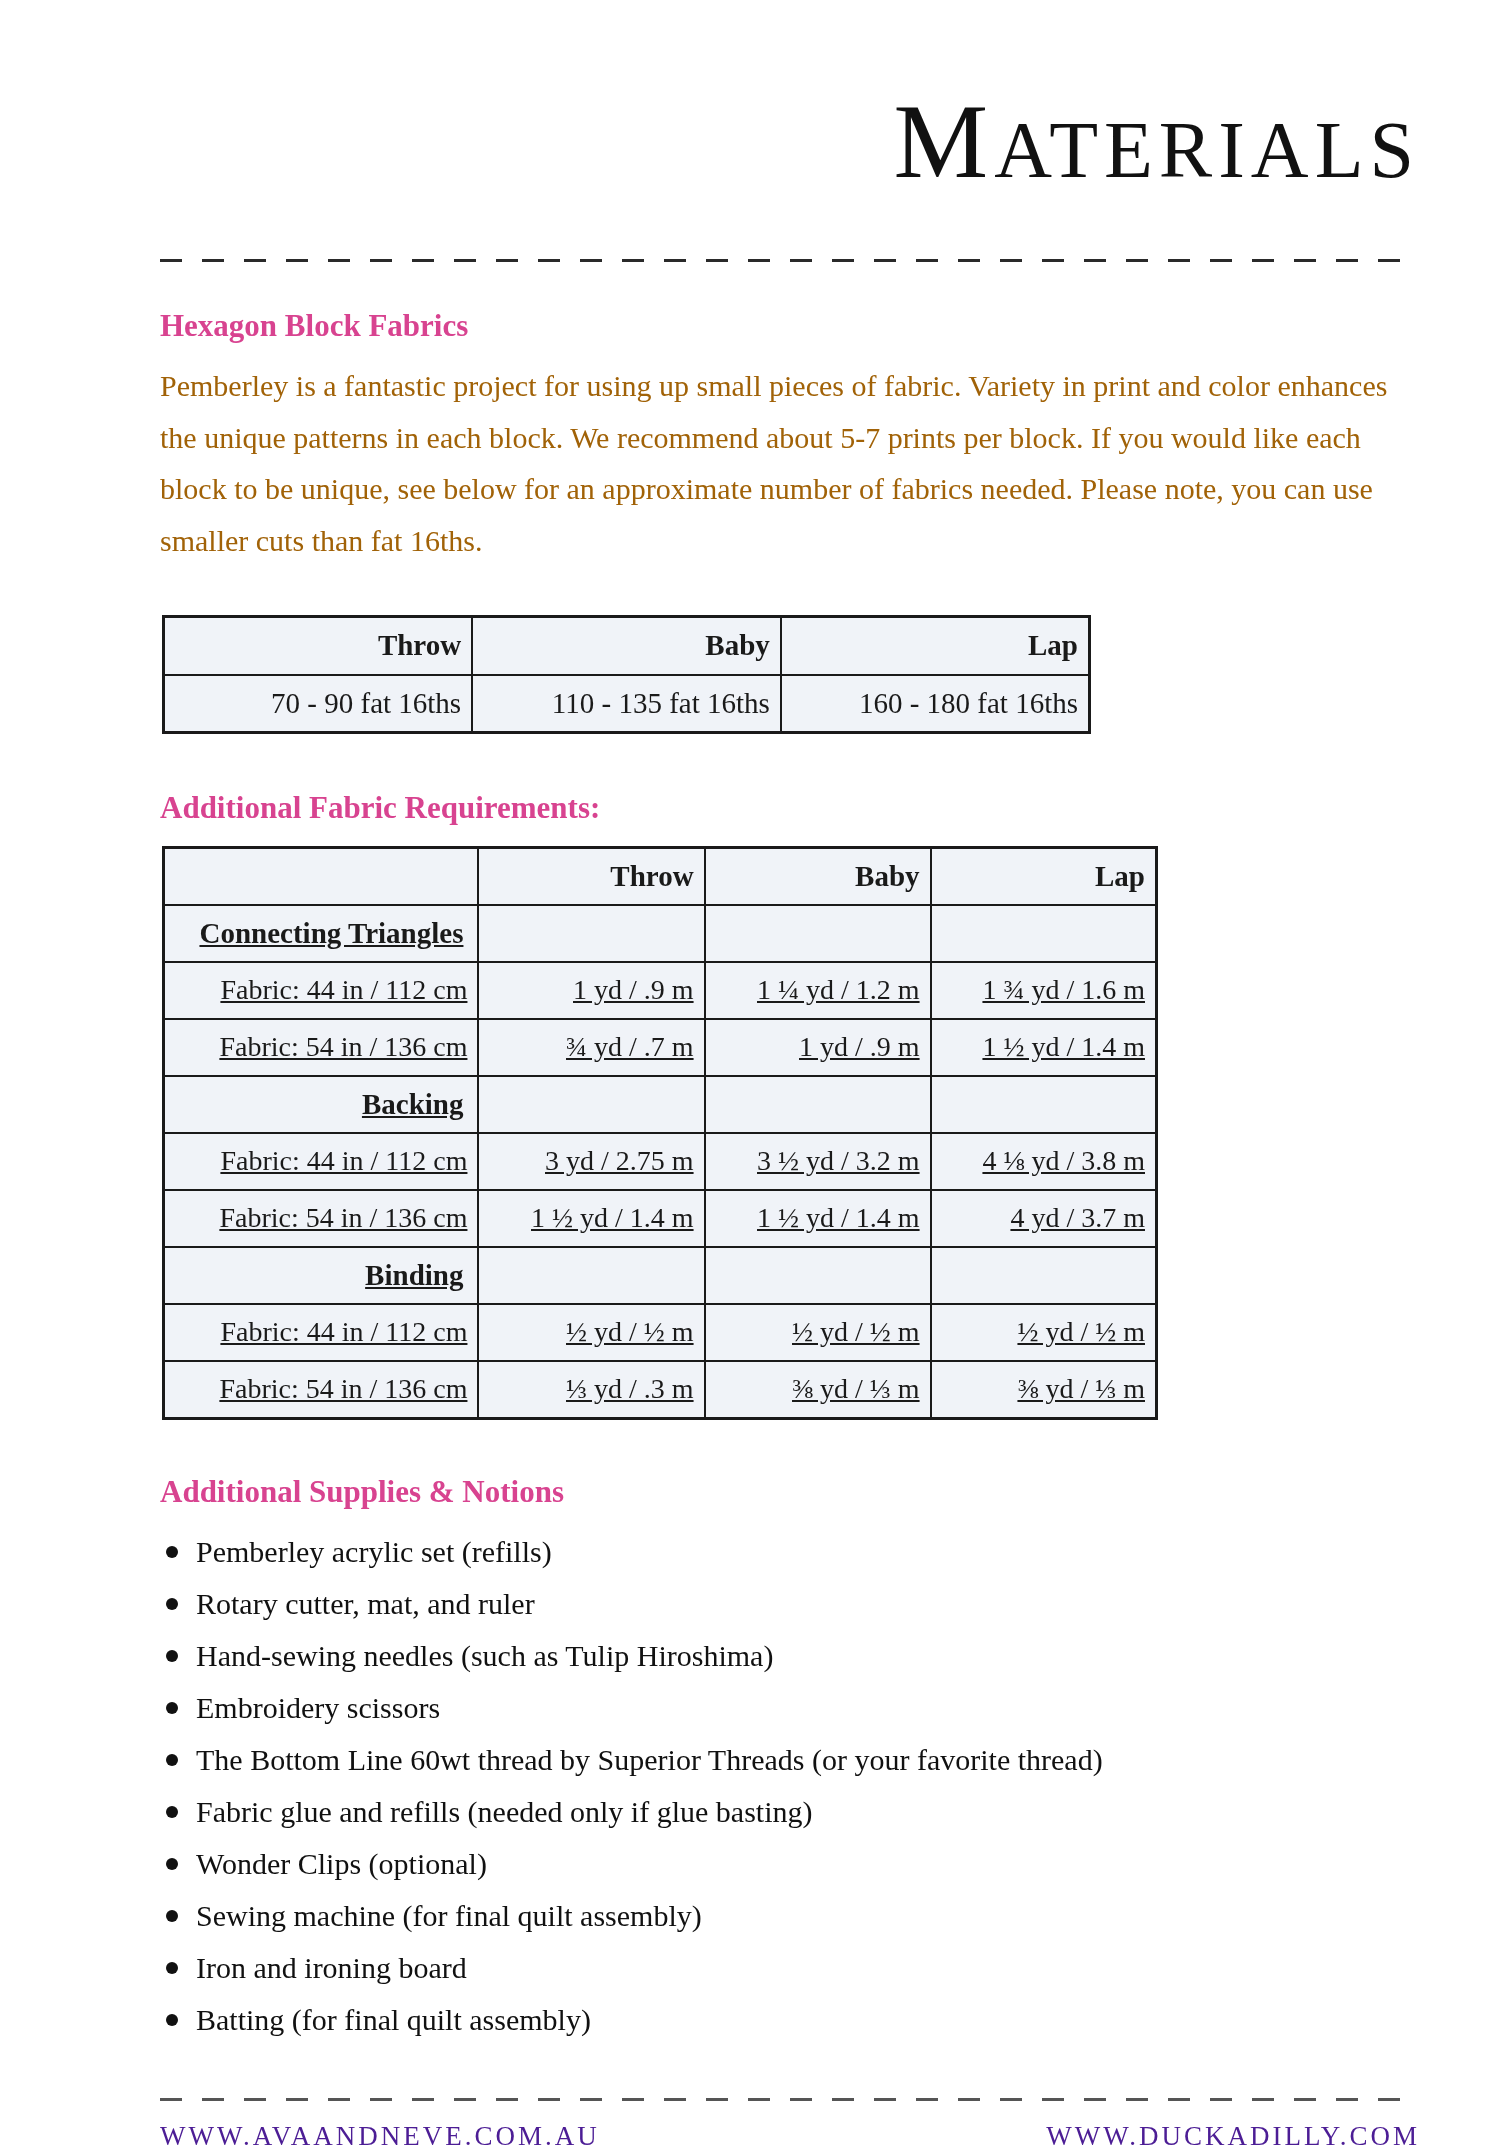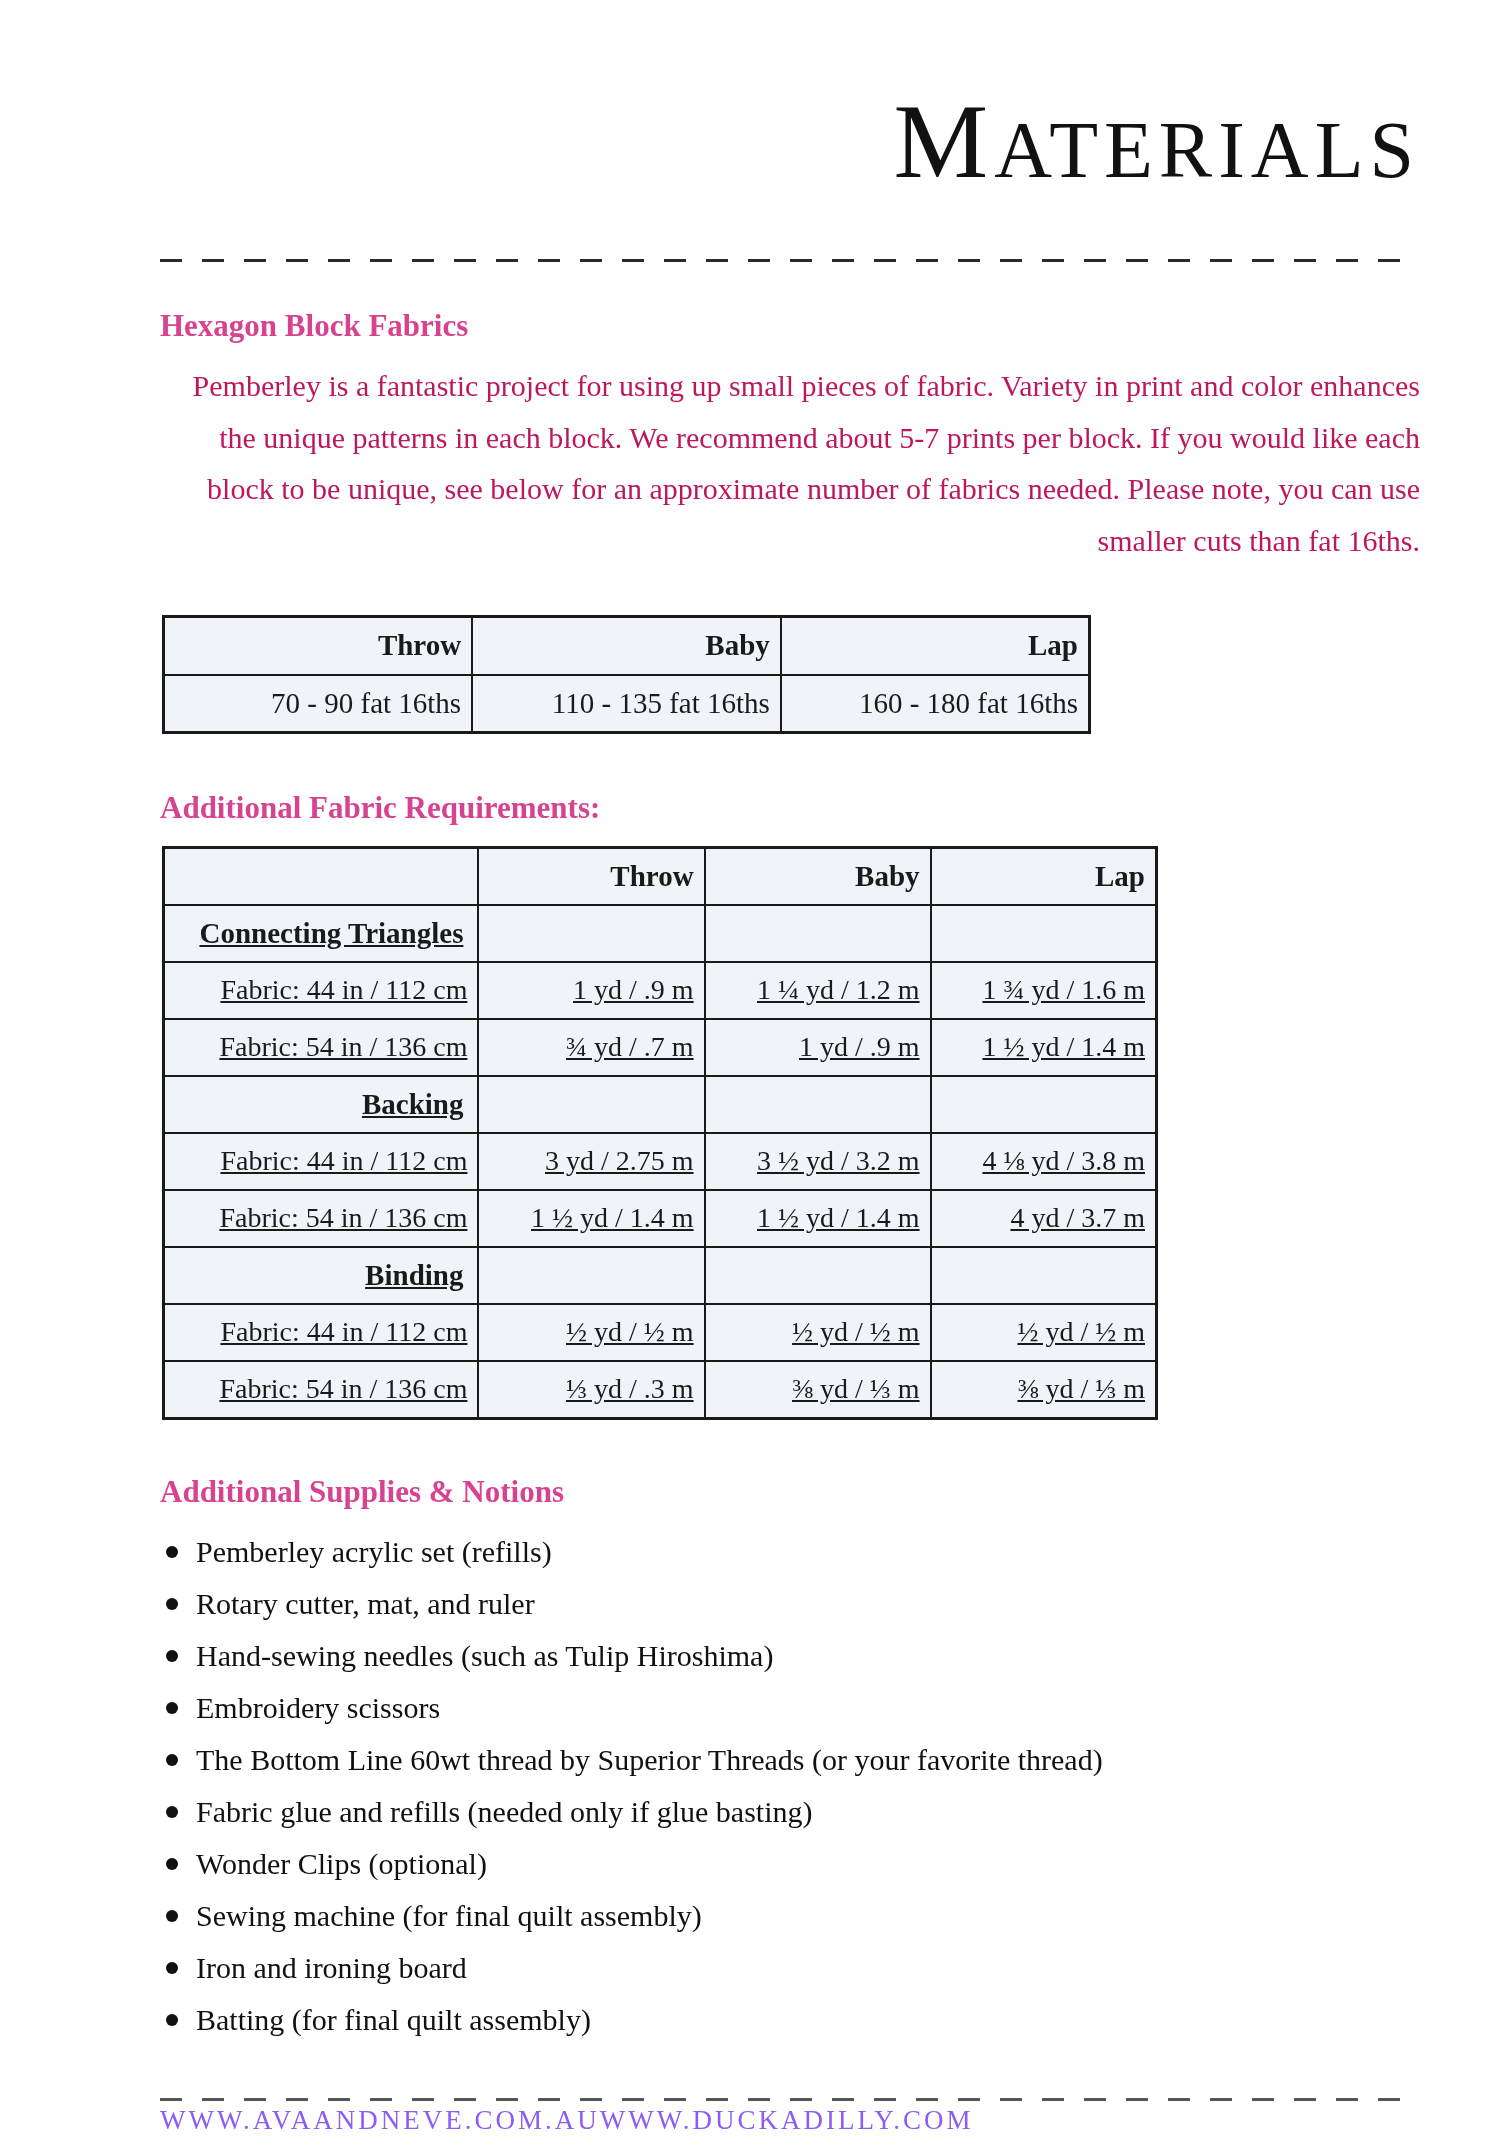--- a/index.html
+++ b/index.html
@@ -43,23 +43,22 @@
   }
   .h-hexagon { margin-top:46px; }
   .h-requirements { margin-top:56px; }
   .h-supplies { margin-top:54px; }
 
   
   .intro {
     margin-top:16px;
     font-size:30px;
     line-height:1.72;
-    color:#be185d;
+    color:#a16207;
     max-width:1300px;
-    text-align:right;
   }
 
   
   table { border-collapse:collapse; margin-left:2px; }
   table, th, td { border:2px solid #1a1a1a; }
   table { border-width:3px; }
   th, td { background:#f0f3f8; text-align:right; vertical-align:middle; padding:0 10px; }
   th { font-weight:700; }
 
   .size-table { margin-top:48px; width:929px; }
@@ -97,26 +96,27 @@
     display:inline-block;
     width:12px; height:12px;
     border-radius:50%;
     background:#111111;
     margin:0 18px 0 6px;
     flex:0 0 auto;
   }
 
   
   .footer-bar {
-    margin-top:4px;
+    margin-top:20px;
     display:flex;
+    justify-content:space-between;
     align-items:baseline;
     font-size:27px;
     letter-spacing:3px;
-    color:#8b5cf6;
+    color:#4c1d95;
   }
 </style>
 </head>
 <body>
 
 <div class="page">
   <div class="content">
 
     <h1 class="doc-title">Materials</h1>
 

